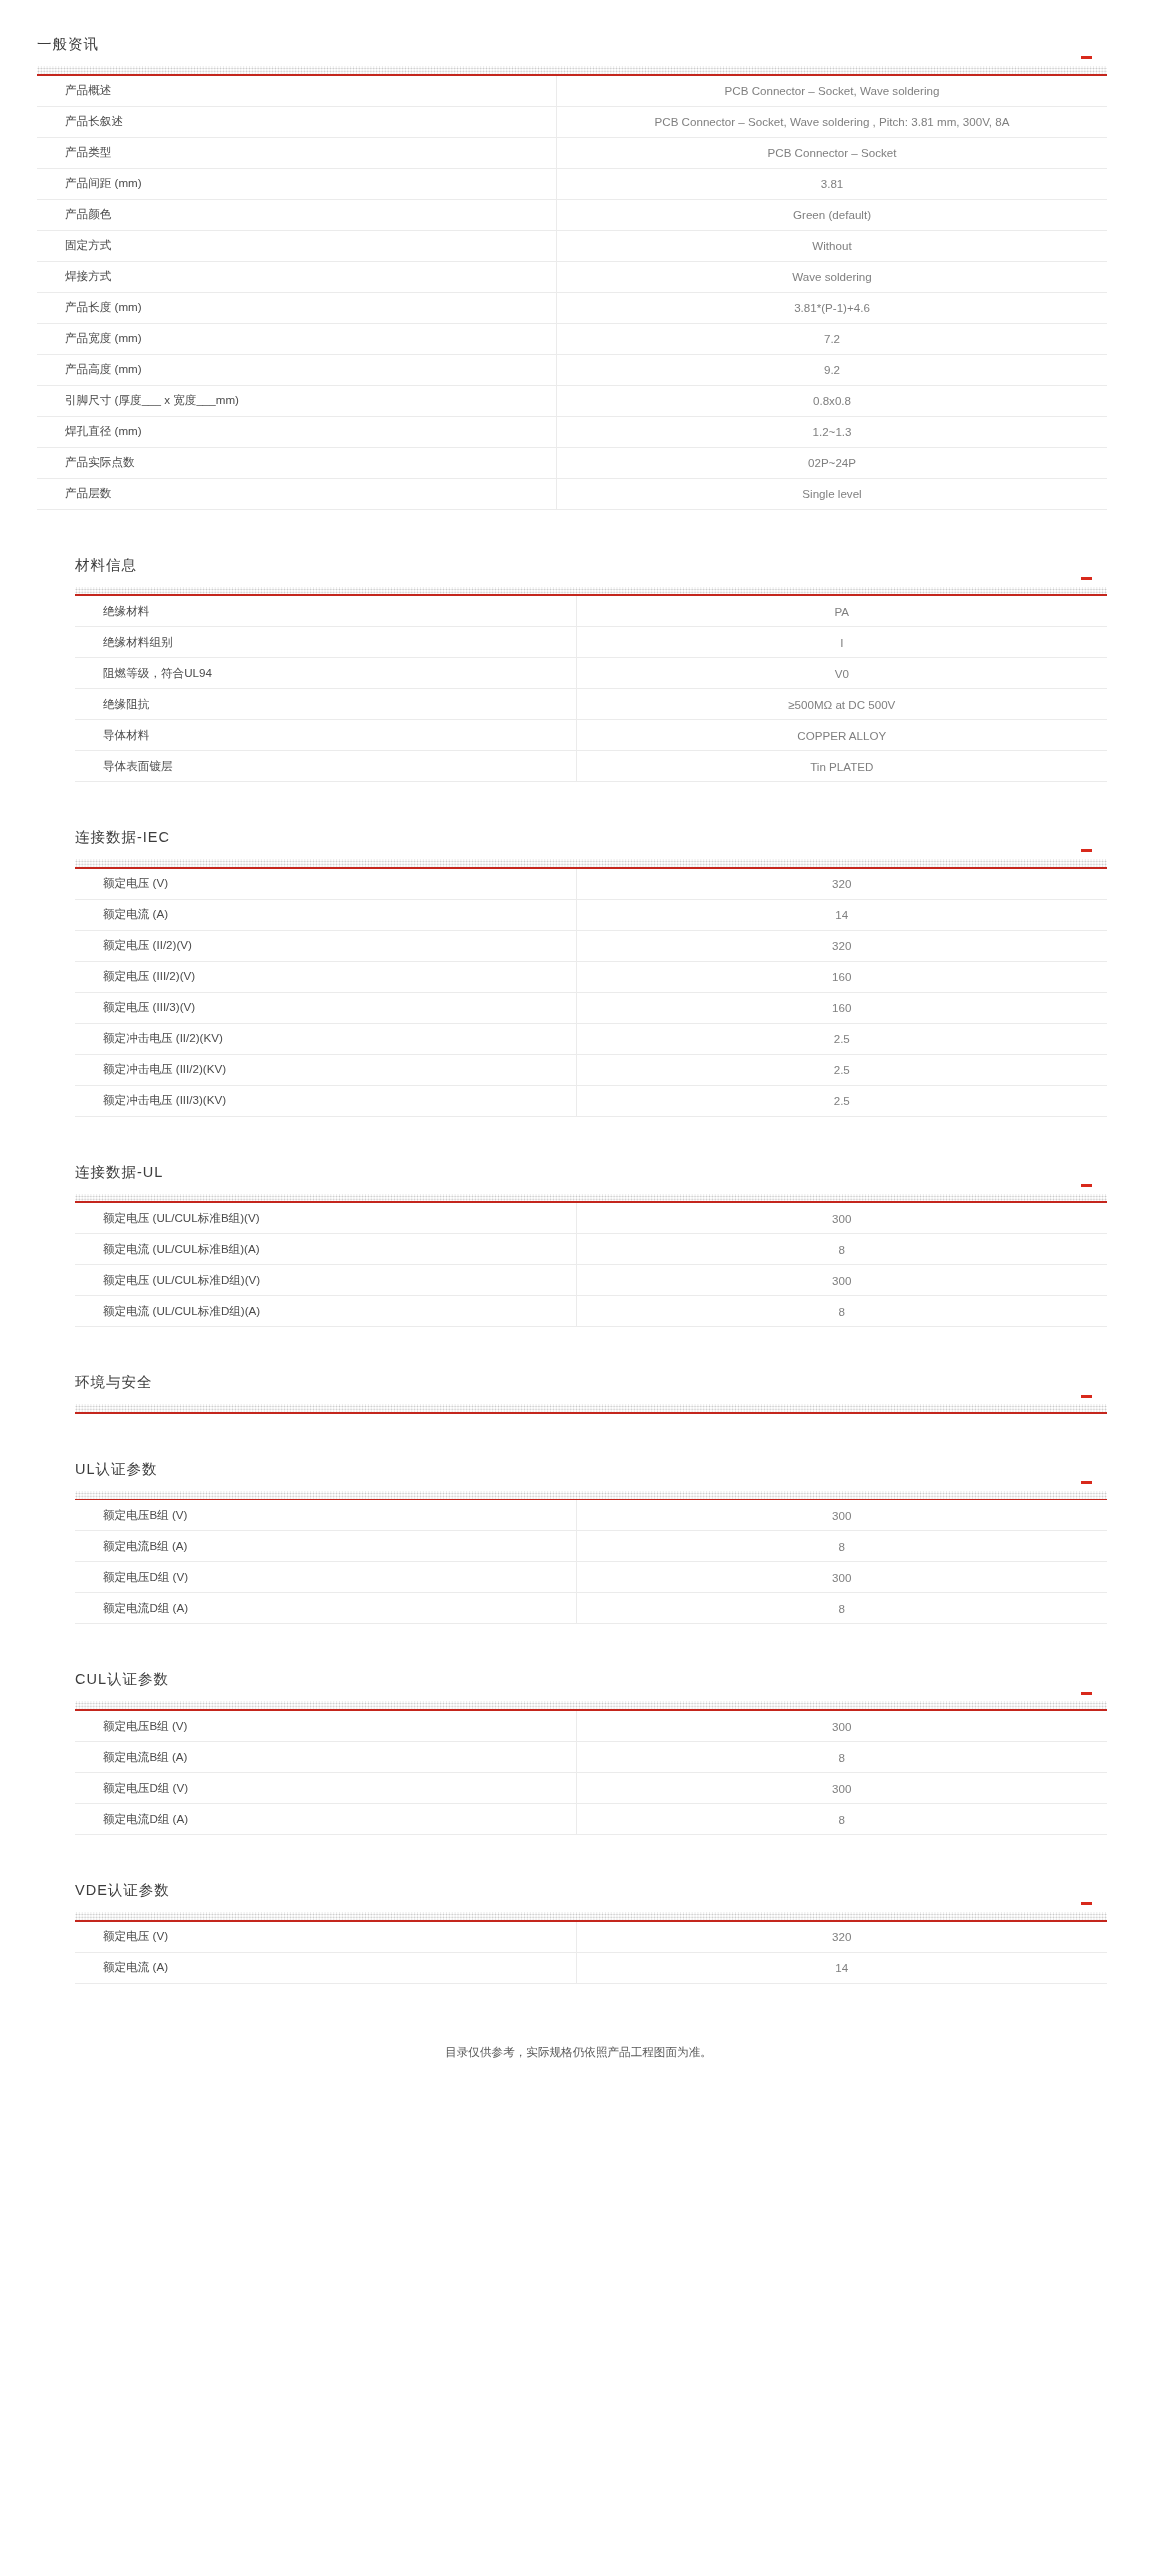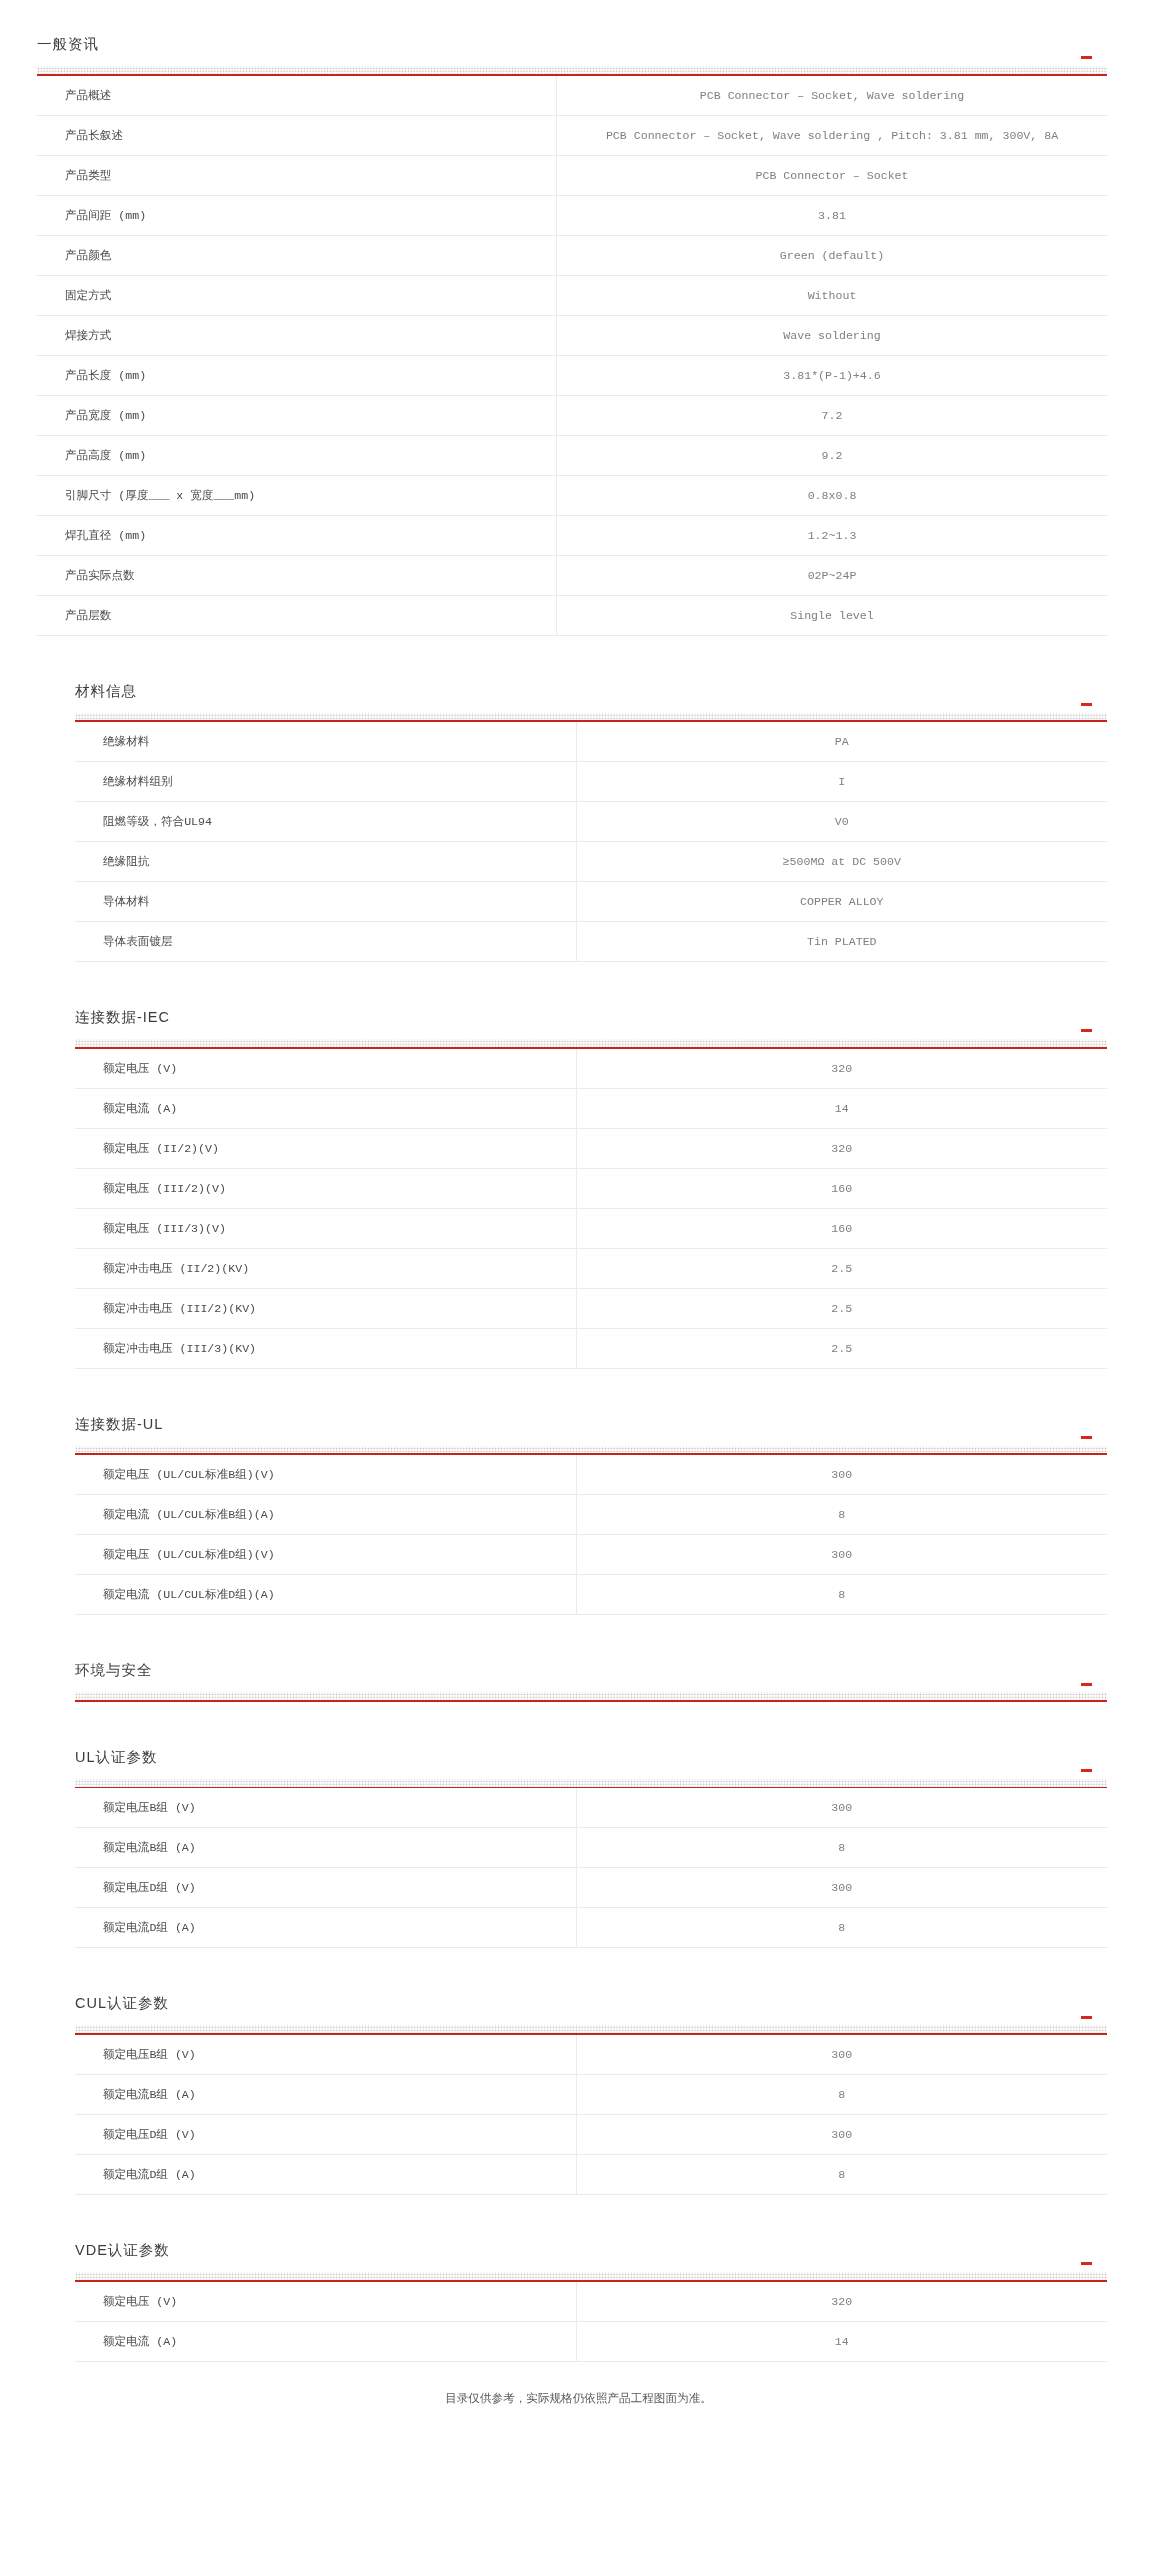--- a/index.html
+++ b/index.html
@@ -47,44 +47,43 @@
     background-position: 0 1px;
   }
   .rule-red {
     height: 1.9px;
     background: #c4261d;
   }
   .spec-table { width: 100%; }
   .row {
     display: flex;
     align-items: stretch;
-    height: 40px;
+    height: 31px;
     border-bottom: 1px solid #ebebeb;
     font-size: 11.6px;
     box-sizing: border-box;
-    font-family: Liberation Mono, monospace;
   }
   .row-label {
     width: 48.6%;
     box-sizing: border-box;
     padding-left: 28px;
     border-right: 1px solid #ebebeb;
     display: flex;
     align-items: center;
     color: #4a4a4a;
   }
   .row-value {
     flex: 1;
     display: flex;
     align-items: center;
     justify-content: center;
     color: #7f7f7f;
   }
   .footer {
-    margin-top: 29px;
+    margin-top: 61px;
     padding-bottom: 29px;
     text-align: center;
     font-size: 11.6px;
     color: #595959;
   }
 </style>
 </head>
 <body>
 
 <div class="content">

